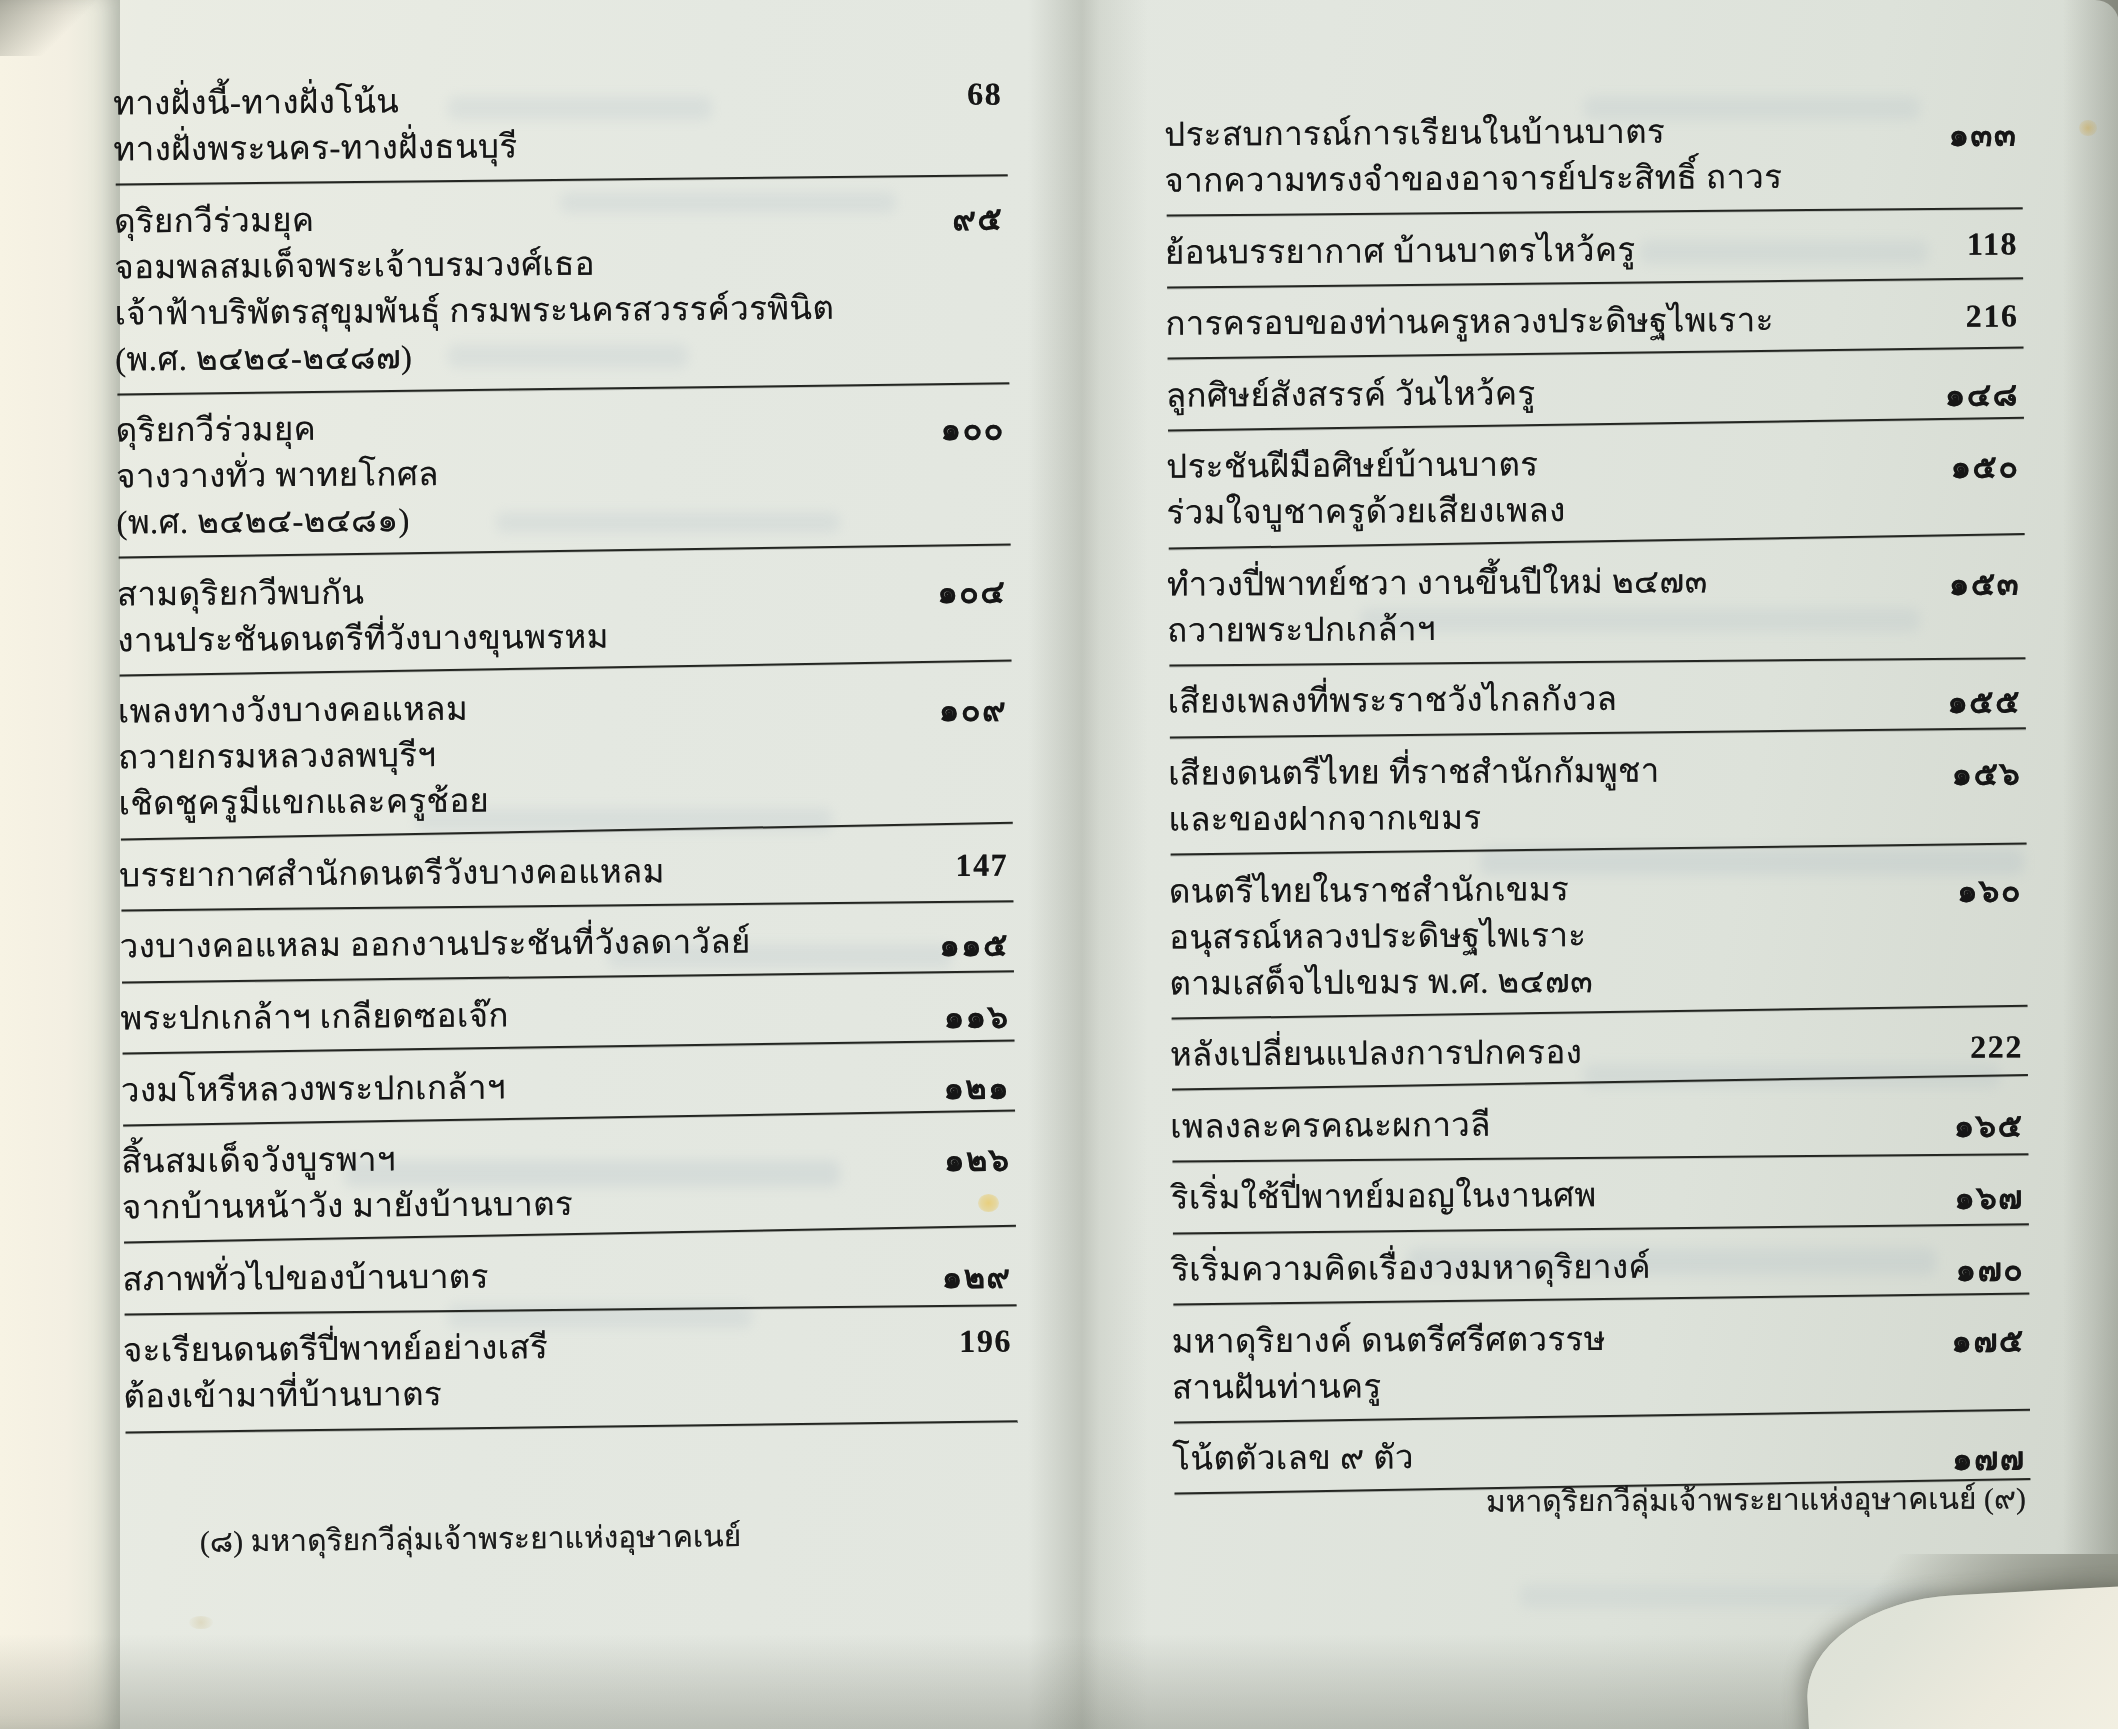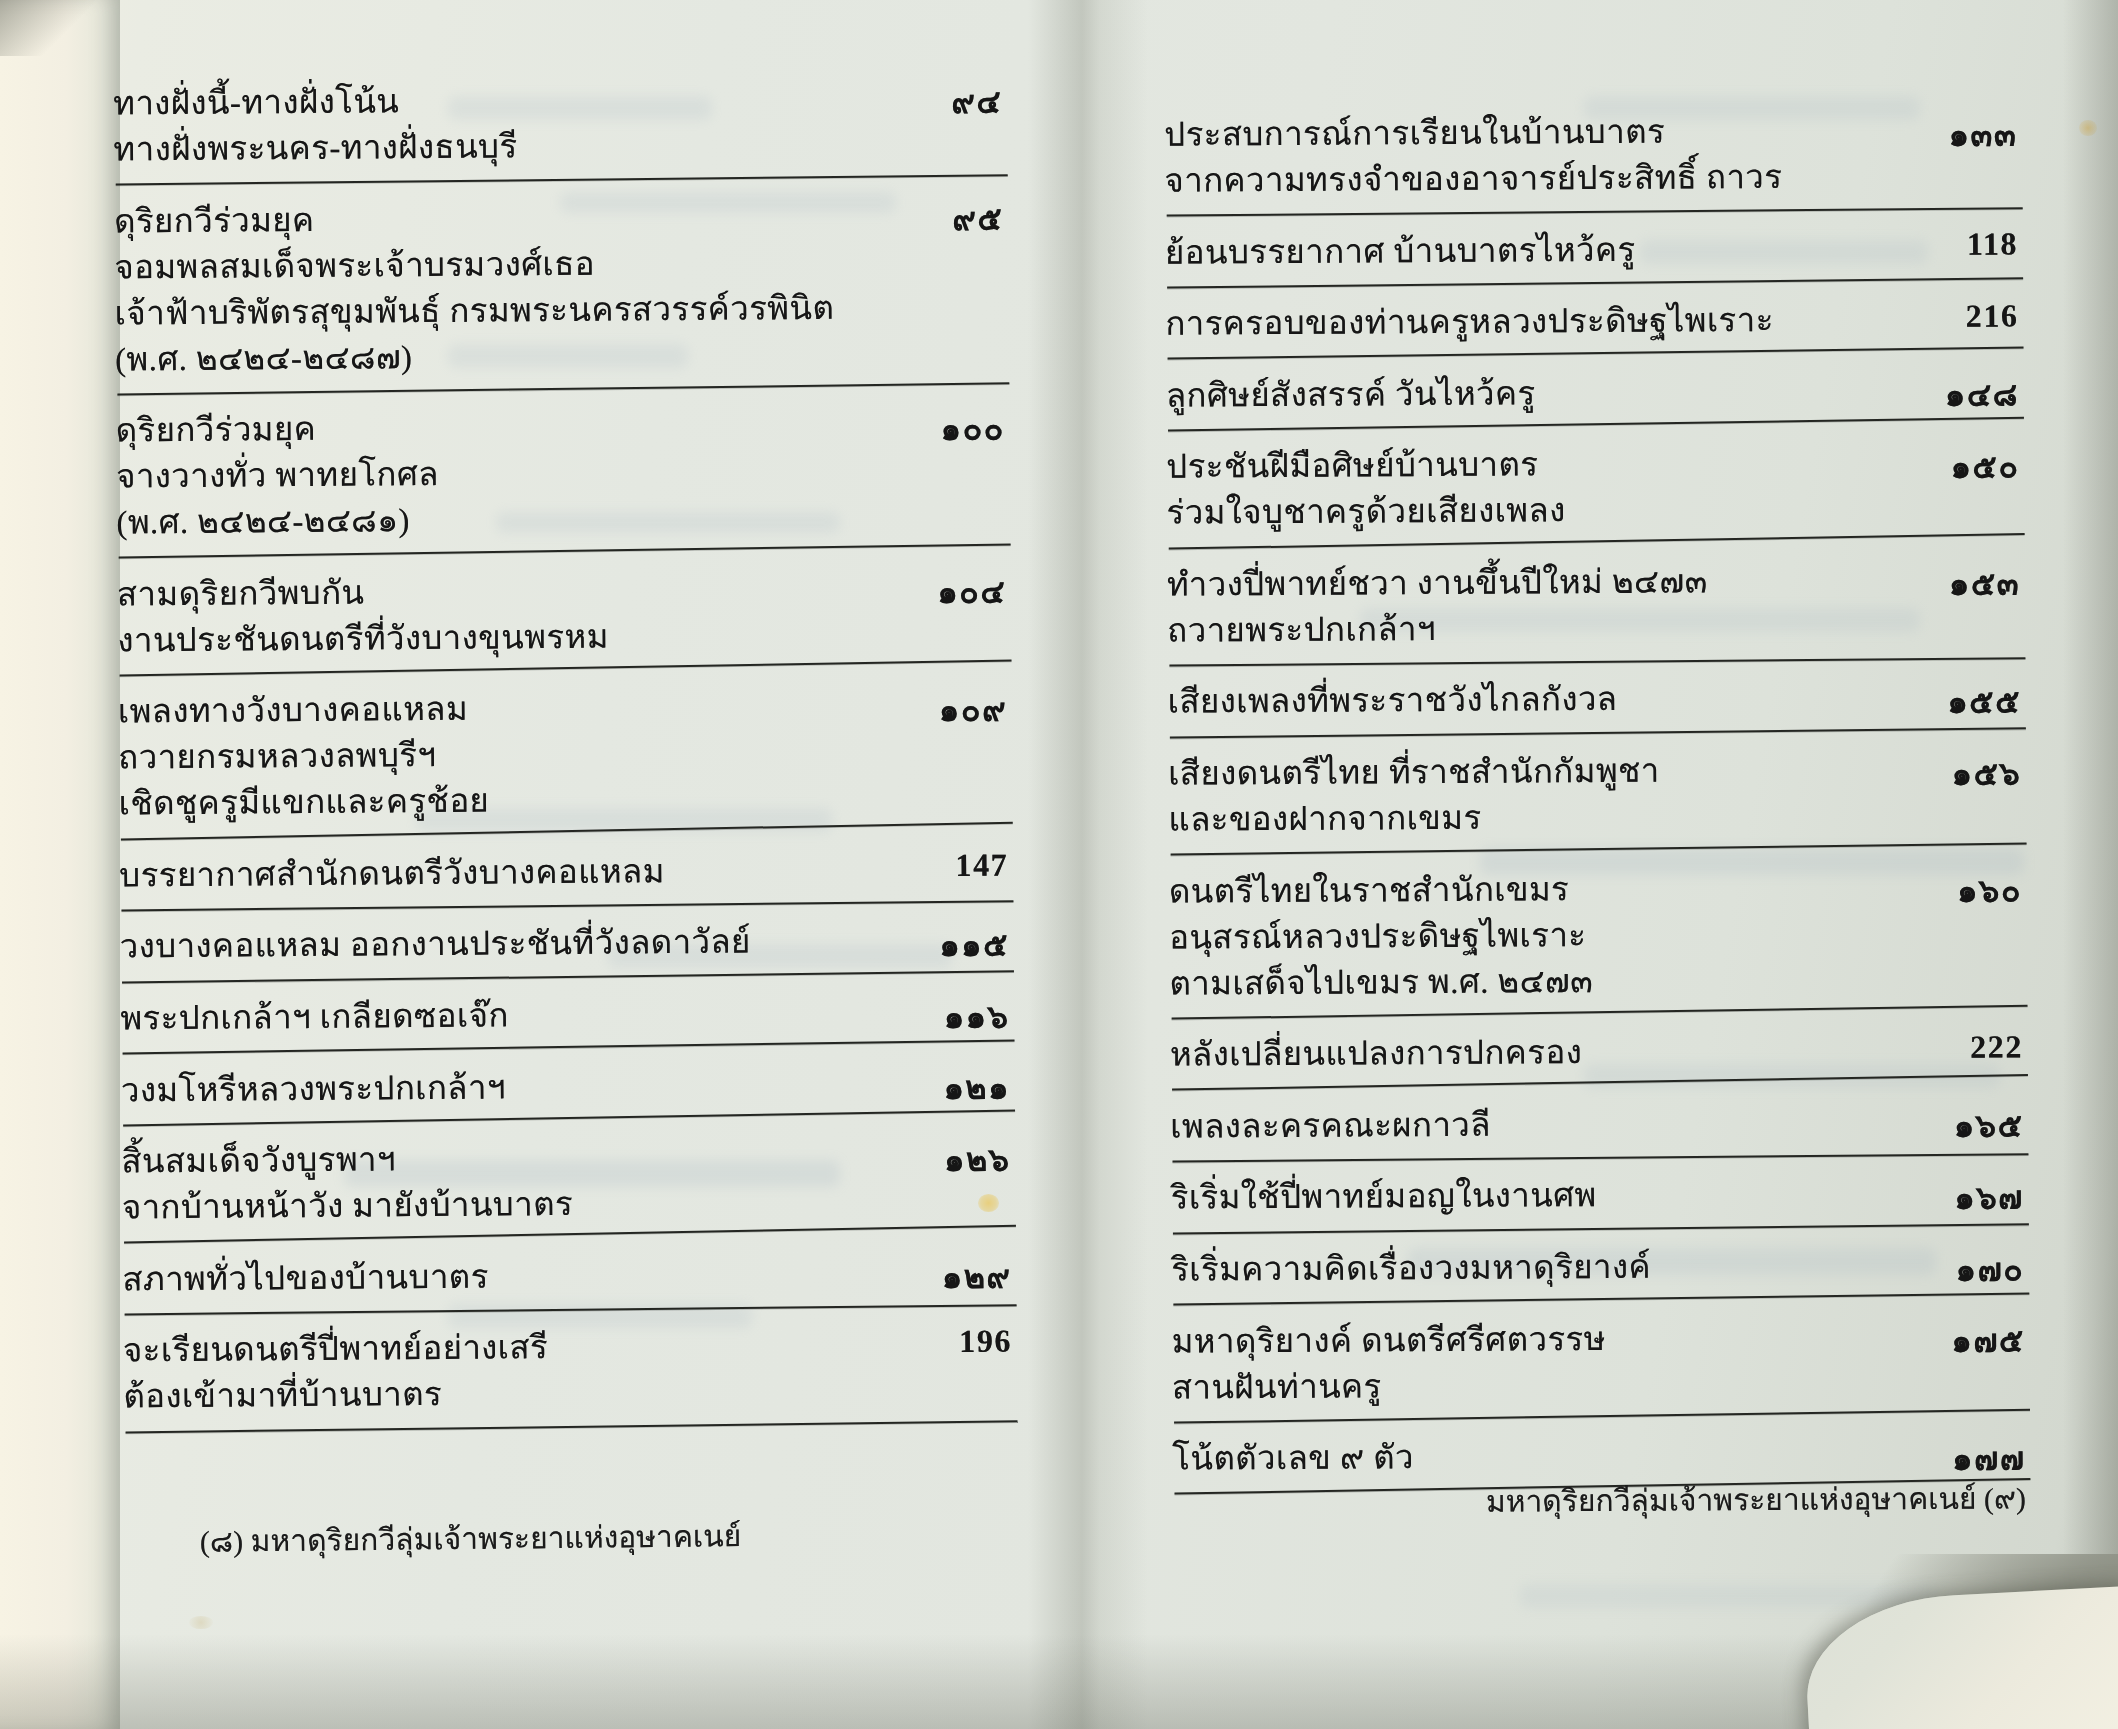--- a/index.html
+++ b/index.html
@@ -4,20 +4,21 @@
 <style>
   html,body{margin:0;padding:0;}
   body{
     width:2119px;height:1730px;overflow:hidden;position:relative;
     font-family:"Liberation Serif","DejaVu Serif",serif;
     background:#9a9c92;
   }
   .scene{
     position:absolute;inset:0;
     background:linear-gradient(100deg,#f1eee2 0%,#eaece3 6%,#e4e8e1 30%,#e2e6df 55%,#dde2da 78%,#d3d8cf 96%,#c2c7bd 100%);
+    border-radius:24px;
   }
   
   .edge-left{
     position:absolute;left:0;top:0;width:120px;height:1730px;
     background:linear-gradient(90deg,#f7f3e4 0%,#f3efe2 55%,#e9e9dc 80%,#dfe2d8 100%);
     box-shadow:inset -17.6px 0 21px -9.6px rgba(90,95,80,.35);
   }
   .corner-dark-tl{
     position:absolute;left:0;top:0;width:96px;height:56px;
     background:linear-gradient(135deg,#6f7268 0%,rgba(111,114,104,0) 65%);
@@ -130,21 +131,21 @@
   <div class="ghost g12"></div>
   <div class="ghost g13"></div>
   <div class="ghost g14"></div>
   <div class="ghost g15"></div>
 
   <div class="page page-left">
     <div class="entries">
         <div class="entry">
           <div class="entry-line">ทางฝั่งนี้-ทางฝั่งโน้น</div>
           <div class="entry-line">ทางฝั่งพระนคร-ทางฝั่งธนบุรี</div>
-          <span class="entry-num">๙๔</span>
+          <span class="entry-num">68</span>
           <div class="rule" style="transform: rotate(-0.15deg);"></div>
         </div>
         <div class="entry">
           <div class="entry-line">ดุริยกวีร่วมยุค</div>
           <div class="entry-line">จอมพลสมเด็จพระเจ้าบรมวงศ์เธอ</div>
           <div class="entry-line">เจ้าฟ้าบริพัตรสุขุมพันธุ์ กรมพระนครสวรรค์วรพินิต</div>
           <div class="entry-line">(พ.ศ. ๒๔๒๔-๒๔๘๗)</div>
           <span class="entry-num">๙๕</span>
           <div class="rule" style="transform: rotate(-0.27deg);"></div>
         </div>

